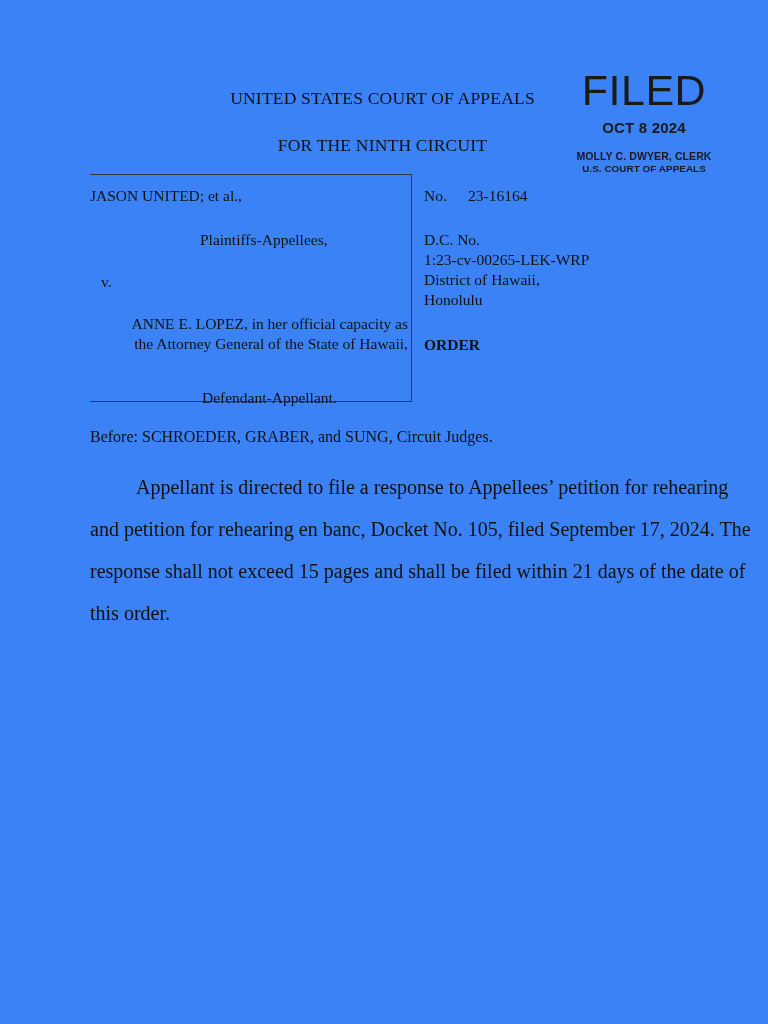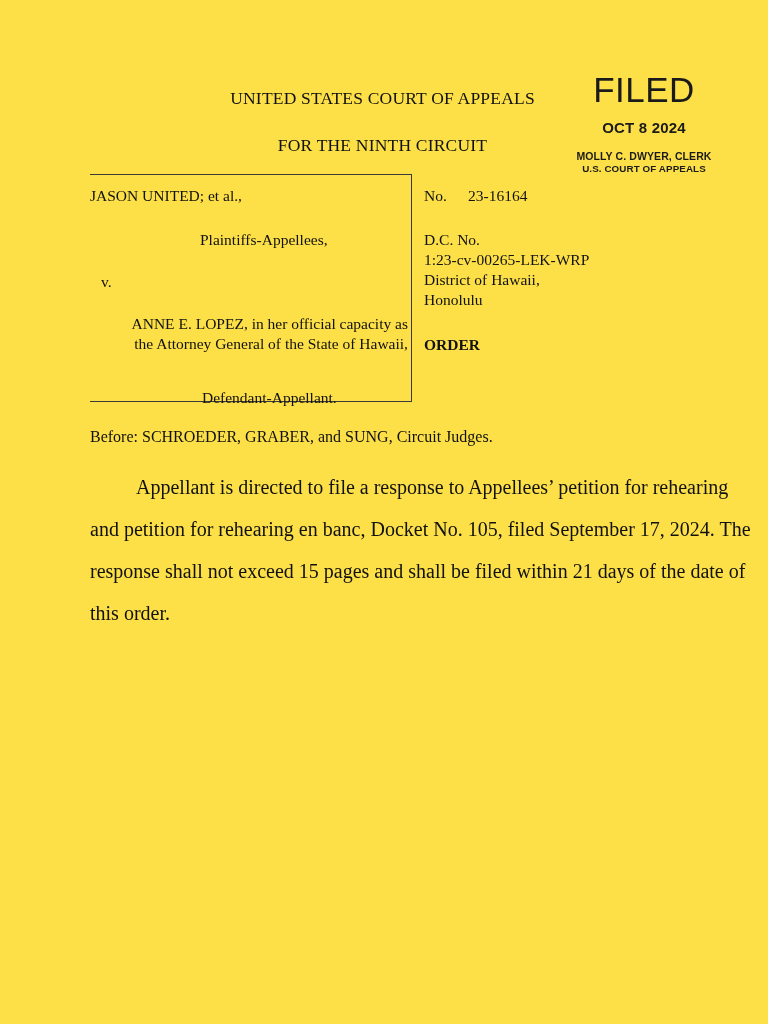--- a/index.html
+++ b/index.html
@@ -12,21 +12,21 @@
     height: 1024px;
     position: relative;
     font-family: "Liberation Serif", "DejaVu Serif", serif;
     color: #111111;
     overflow: hidden;
   }
 
   .page {
     position: absolute;
     inset: 0;
-    background: #fde047;
+    background: #3b82f6;
   }
 
   
   .court-heading {
     position: absolute;
     left: 110px;
     top: 86px;
     width: 545px;
     text-align: center;
     font-size: 17.5px;
@@ -50,21 +50,21 @@
   .filed-stamp {
     position: absolute;
     left: 556px;
     top: 70px;
     width: 176px;
     text-align: center;
     font-family: "Liberation Sans", "DejaVu Sans", sans-serif;
     color: #1a1a1a;
   }
   .filed-word {
-    font-size: 35px;
+    font-size: 43px;
     line-height: 40px;
     letter-spacing: 0.5px;
     font-weight: 400;
   }
   .filed-date {
     margin-top: 9px;
     font-size: 15px;
     line-height: 18px;
     font-weight: 700;
     letter-spacing: 0.2px;

